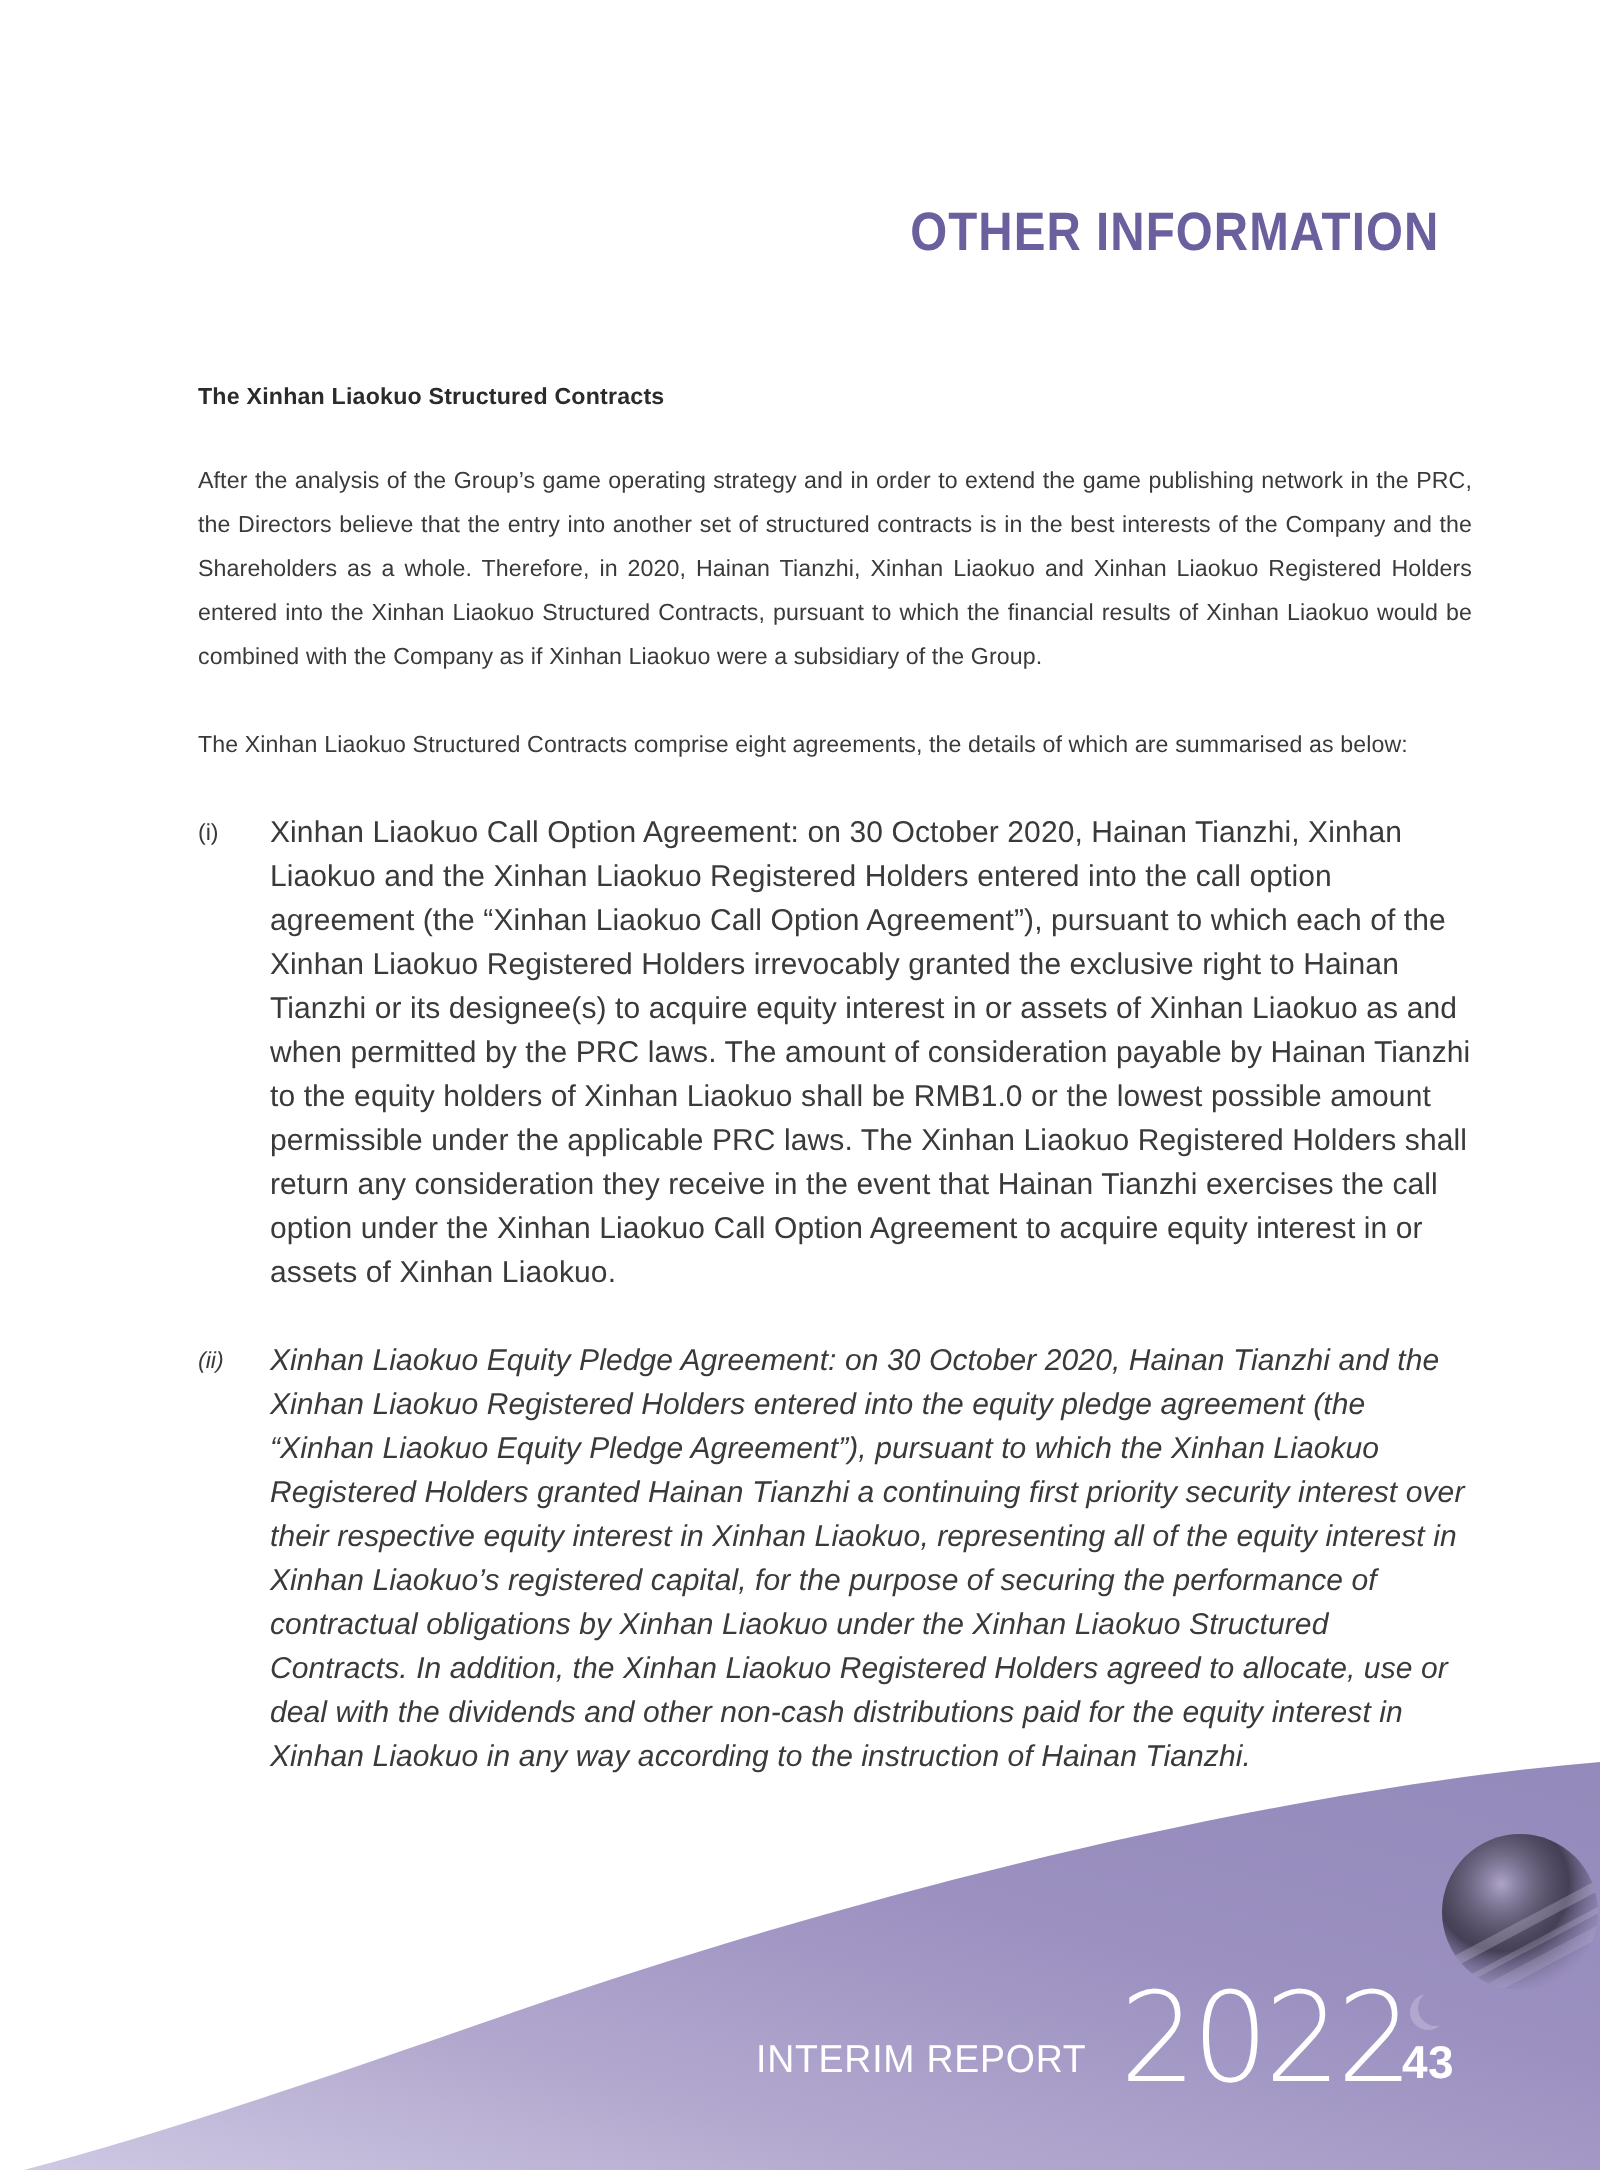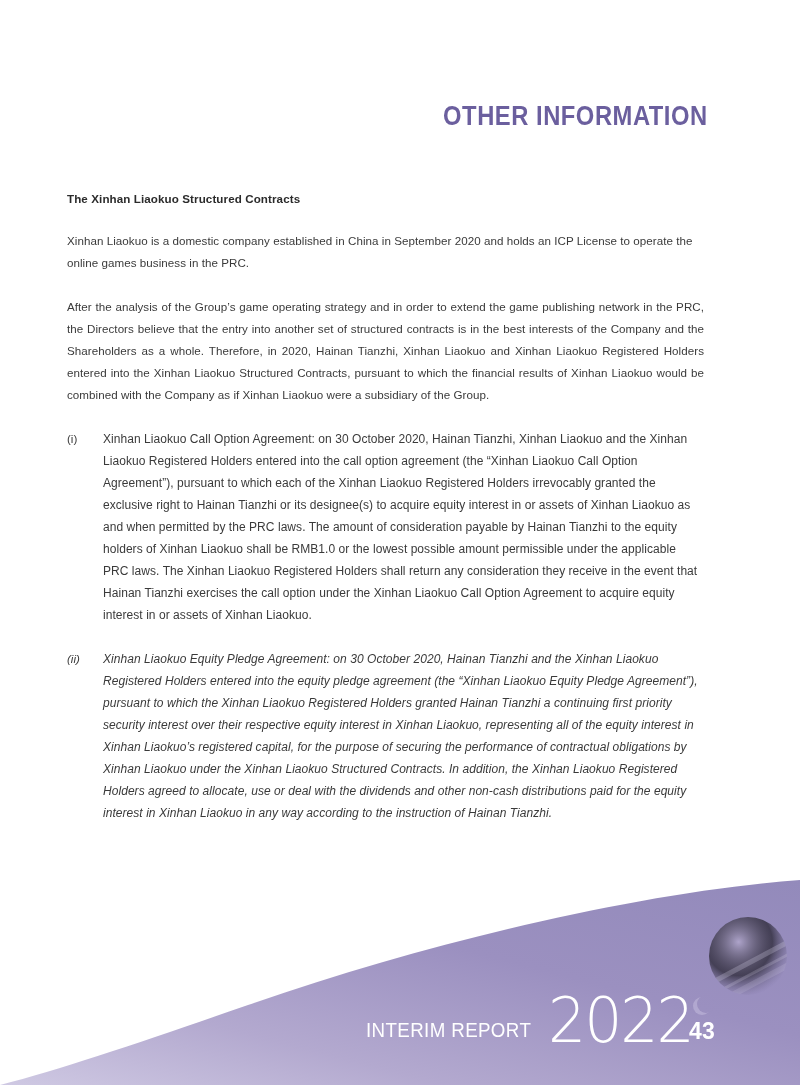--- a/index.html
+++ b/index.html
@@ -15,20 +15,21 @@
     font-family: "Liberation Sans", sans-serif;
     -webkit-font-smoothing: antialiased;
   }
 
   .page {
     position: absolute;
     inset: 0;
     width: 676px;
     height: 1085px;
     background: #fff;
+    margin-left: 12px;
   }
 
   
   .page-header {
     position: absolute;
     top: 103px;
     left: 0;
     width: 708px;
     text-align: right;
   }
@@ -42,21 +43,21 @@
     color: #6b5f9e;
     transform: scaleX(0.88);
     transform-origin: right center;
     white-space: nowrap;
   }
 
   
   .content {
     position: absolute;
     top: 189px;
-    left: 67px;
+    left: 87px;
     width: 637px;
   }
 
   .section-heading {
     font-size: 11.6px;
     font-weight: 700;
     color: #2b2b2b;
     line-height: 20px;
     margin: 0 0 21px 0;
     letter-spacing: 0.1px;
@@ -95,21 +96,21 @@
   .item-marker {
     position: absolute;
     left: 0;
     top: 0;
     width: 30px;
     font-size: 11.6px;
     color: #3a3a3a;
     line-height: 22px;
   }
   .item-text {
-    font-size: 12px;
+    font-size: 15px;
     color: #3a3a3a;
     line-height: 22px;
     text-align: justify;
     text-justify: inter-word;
     letter-spacing: 0.05px;
   }
 
   
   .footer-art {
     position: absolute;
@@ -177,24 +178,24 @@
 <div class="page">
 
   <div class="page-header">
     <span class="page-header-title">OTHER INFORMATION</span>
   </div>
 
   <div class="content">
 
     <h2 class="section-heading">The Xinhan Liaokuo Structured Contracts</h2>
 
-    <p class="body-para ragged">Xinhan Liaokuo is a domestic company established in China in September 2020 and holds an ICP License to operate the online games business in the PRC.</p>
 
     <p class="body-para">After the analysis of the Group’s game operating strategy and in order to extend the game publishing network in the PRC, the Directors believe that the entry into another set of structured contracts is in the best interests of the Company and the Shareholders as a whole. Therefore, in 2020, Hainan Tianzhi, Xinhan Liaokuo and Xinhan Liaokuo Registered Holders entered into the Xinhan Liaokuo Structured Contracts, pursuant to which the financial results of Xinhan Liaokuo would be combined with the Company as if Xinhan Liaokuo were a subsidiary of the Group.</p>
 
+    <p class="body-para ragged">The Xinhan Liaokuo Structured Contracts comprise eight agreements, the details of which are summarised as below:</p>
 
     <ol class="numbered-list">
       <li class="numbered-item">
         <span class="item-marker">(i)</span>
         <span class="item-text">Xinhan Liaokuo Call Option Agreement: on 30 October 2020, Hainan Tianzhi, Xinhan Liaokuo and the Xinhan Liaokuo Registered Holders entered into the call option agreement (the “Xinhan Liaokuo Call Option Agreement”), pursuant to which each of the Xinhan Liaokuo Registered Holders irrevocably granted the exclusive right to Hainan Tianzhi or its designee(s) to acquire equity interest in or assets of Xinhan Liaokuo as and when permitted by the PRC laws. The amount of consideration payable by Hainan Tianzhi to the equity holders of Xinhan Liaokuo shall be RMB1.0 or the lowest possible amount permissible under the applicable PRC laws. The Xinhan Liaokuo Registered Holders shall return any consideration they receive in the event that Hainan Tianzhi exercises the call option under the Xinhan Liaokuo Call Option Agreement to acquire equity interest in or assets of Xinhan Liaokuo.</span>
       </li>
       <li class="numbered-item">
         <span class="item-marker">(ii)</span>
         <span class="item-text">Xinhan Liaokuo Equity Pledge Agreement: on 30 October 2020, Hainan Tianzhi and the Xinhan Liaokuo Registered Holders entered into the equity pledge agreement (the “Xinhan Liaokuo Equity Pledge Agreement”), pursuant to which the Xinhan Liaokuo Registered Holders granted Hainan Tianzhi a continuing first priority security interest over their respective equity interest in Xinhan Liaokuo, representing all of the equity interest in Xinhan Liaokuo’s registered capital, for the purpose of securing the performance of contractual obligations by Xinhan Liaokuo under the Xinhan Liaokuo Structured Contracts. In addition, the Xinhan Liaokuo Registered Holders agreed to allocate, use or deal with the dividends and other non-cash distributions paid for the equity interest in Xinhan Liaokuo in any way according to the instruction of Hainan Tianzhi.</span>
       </li>

